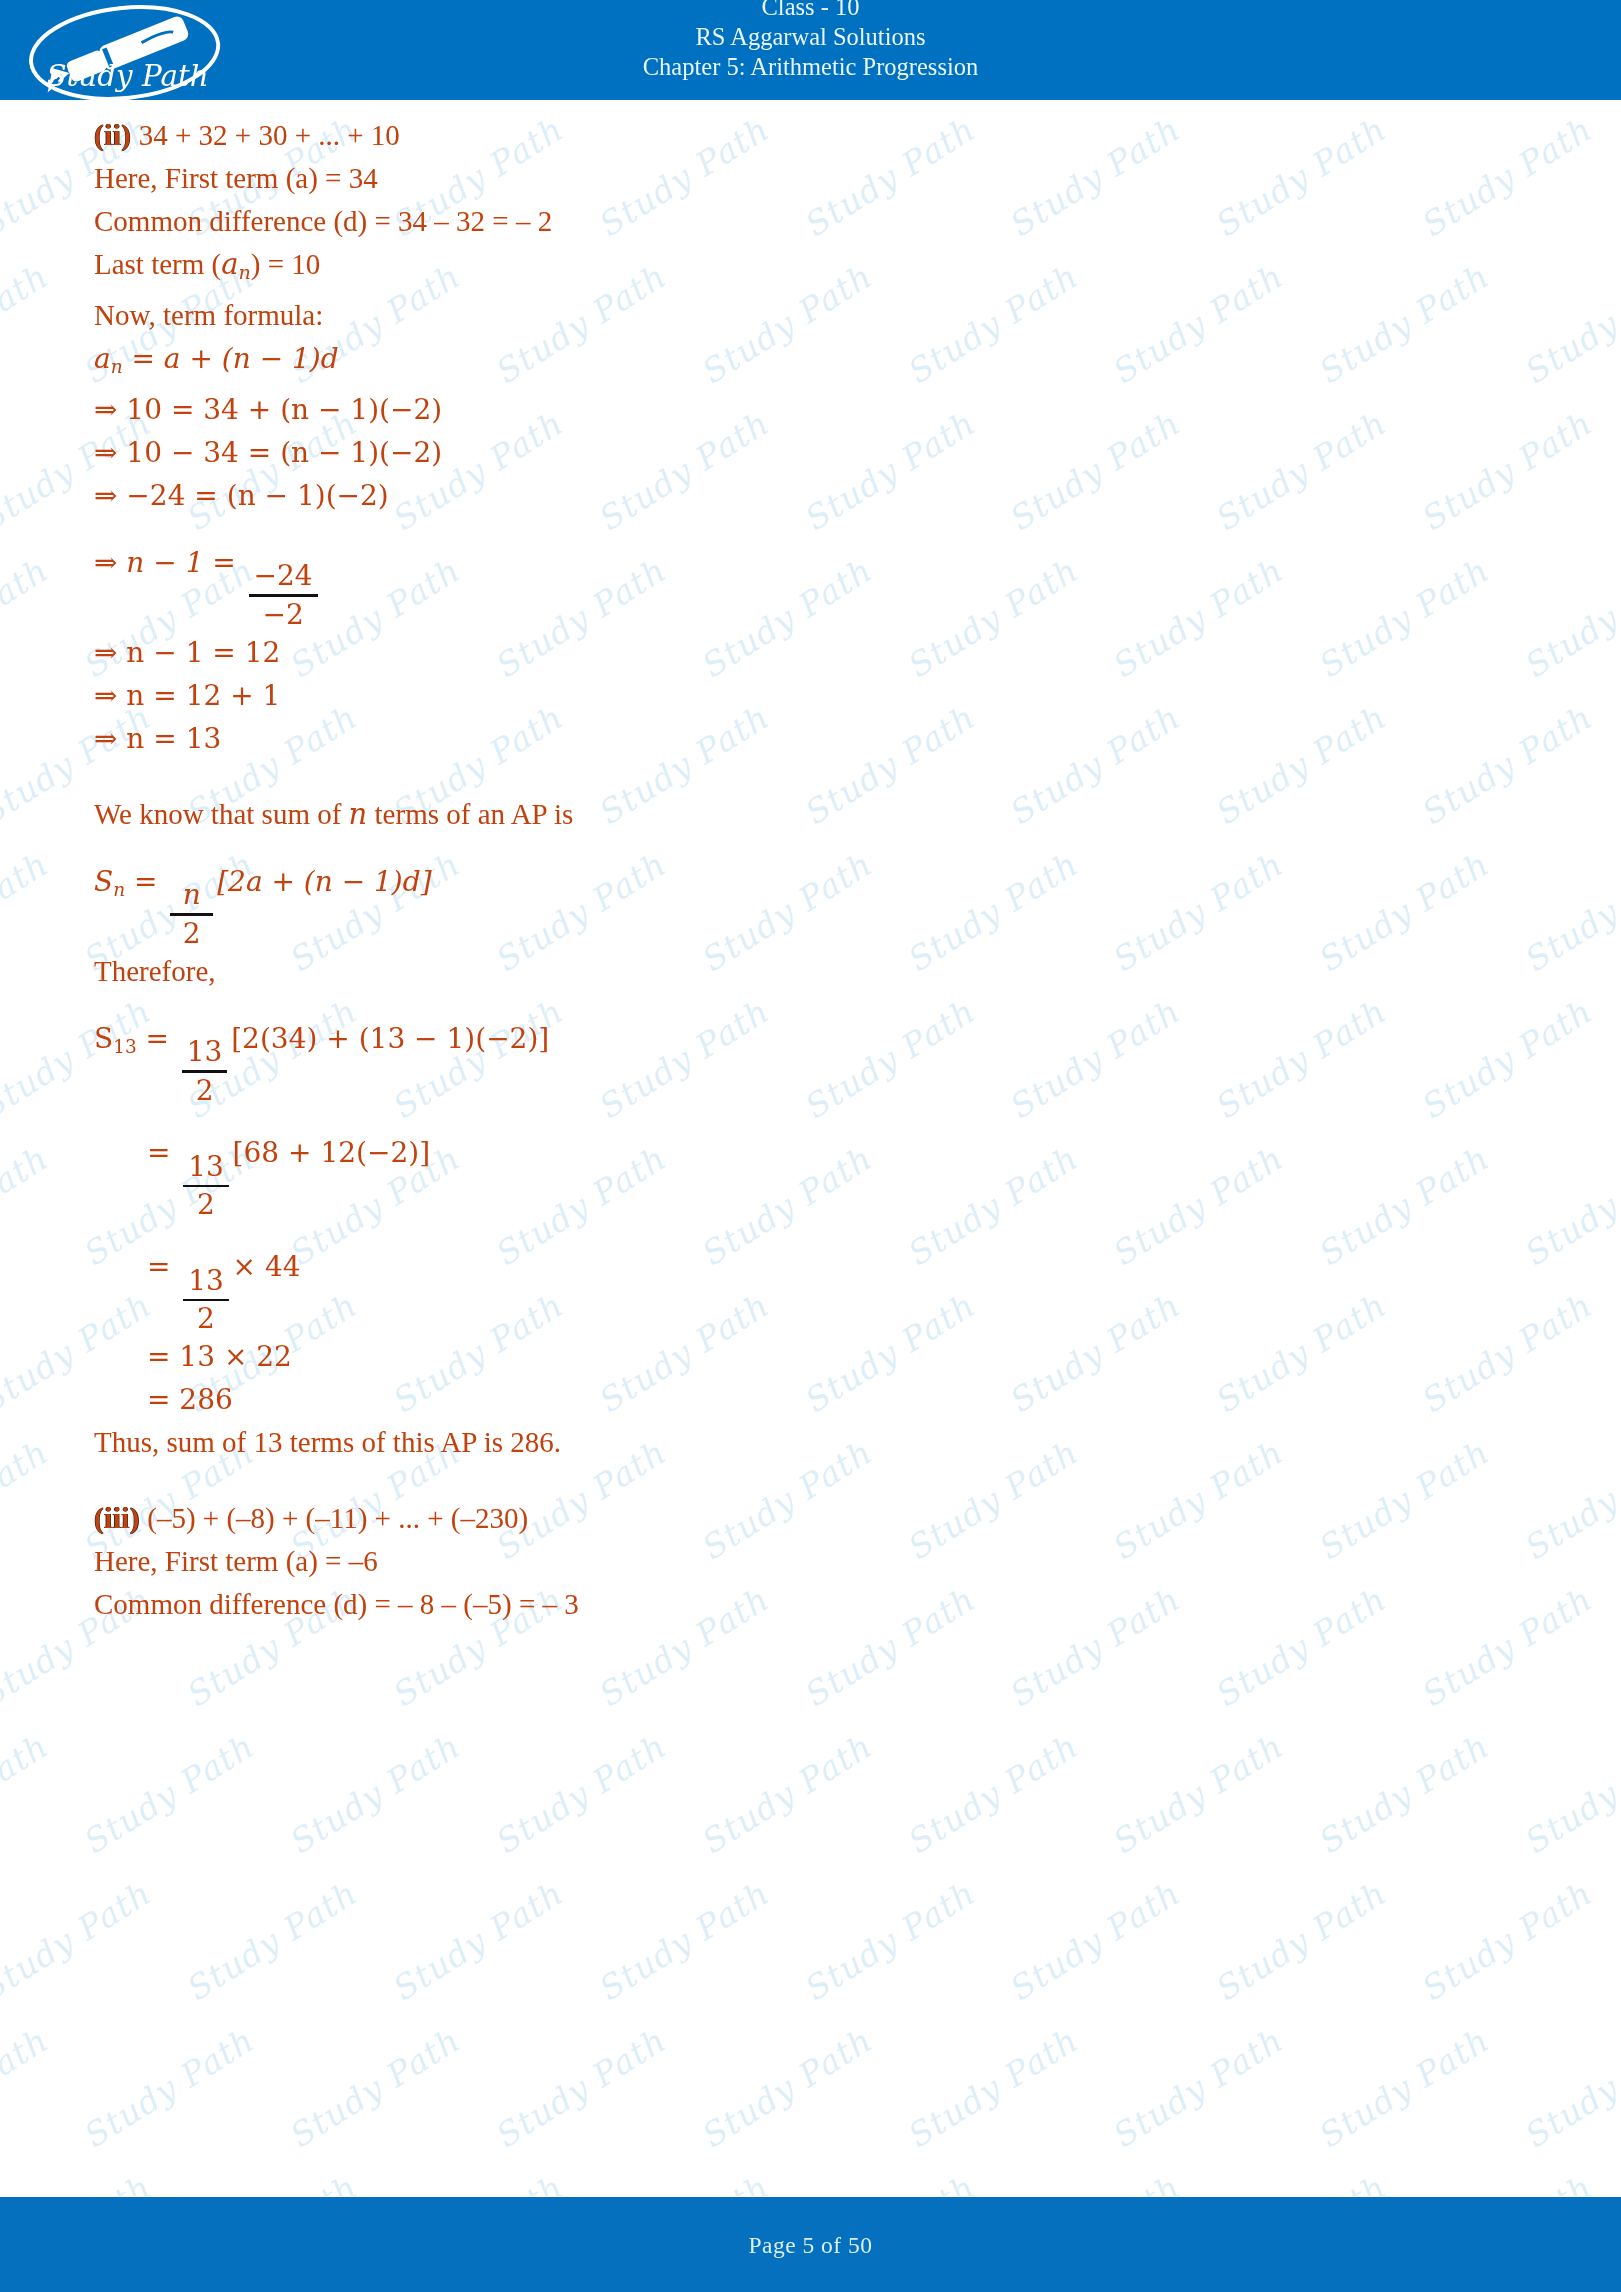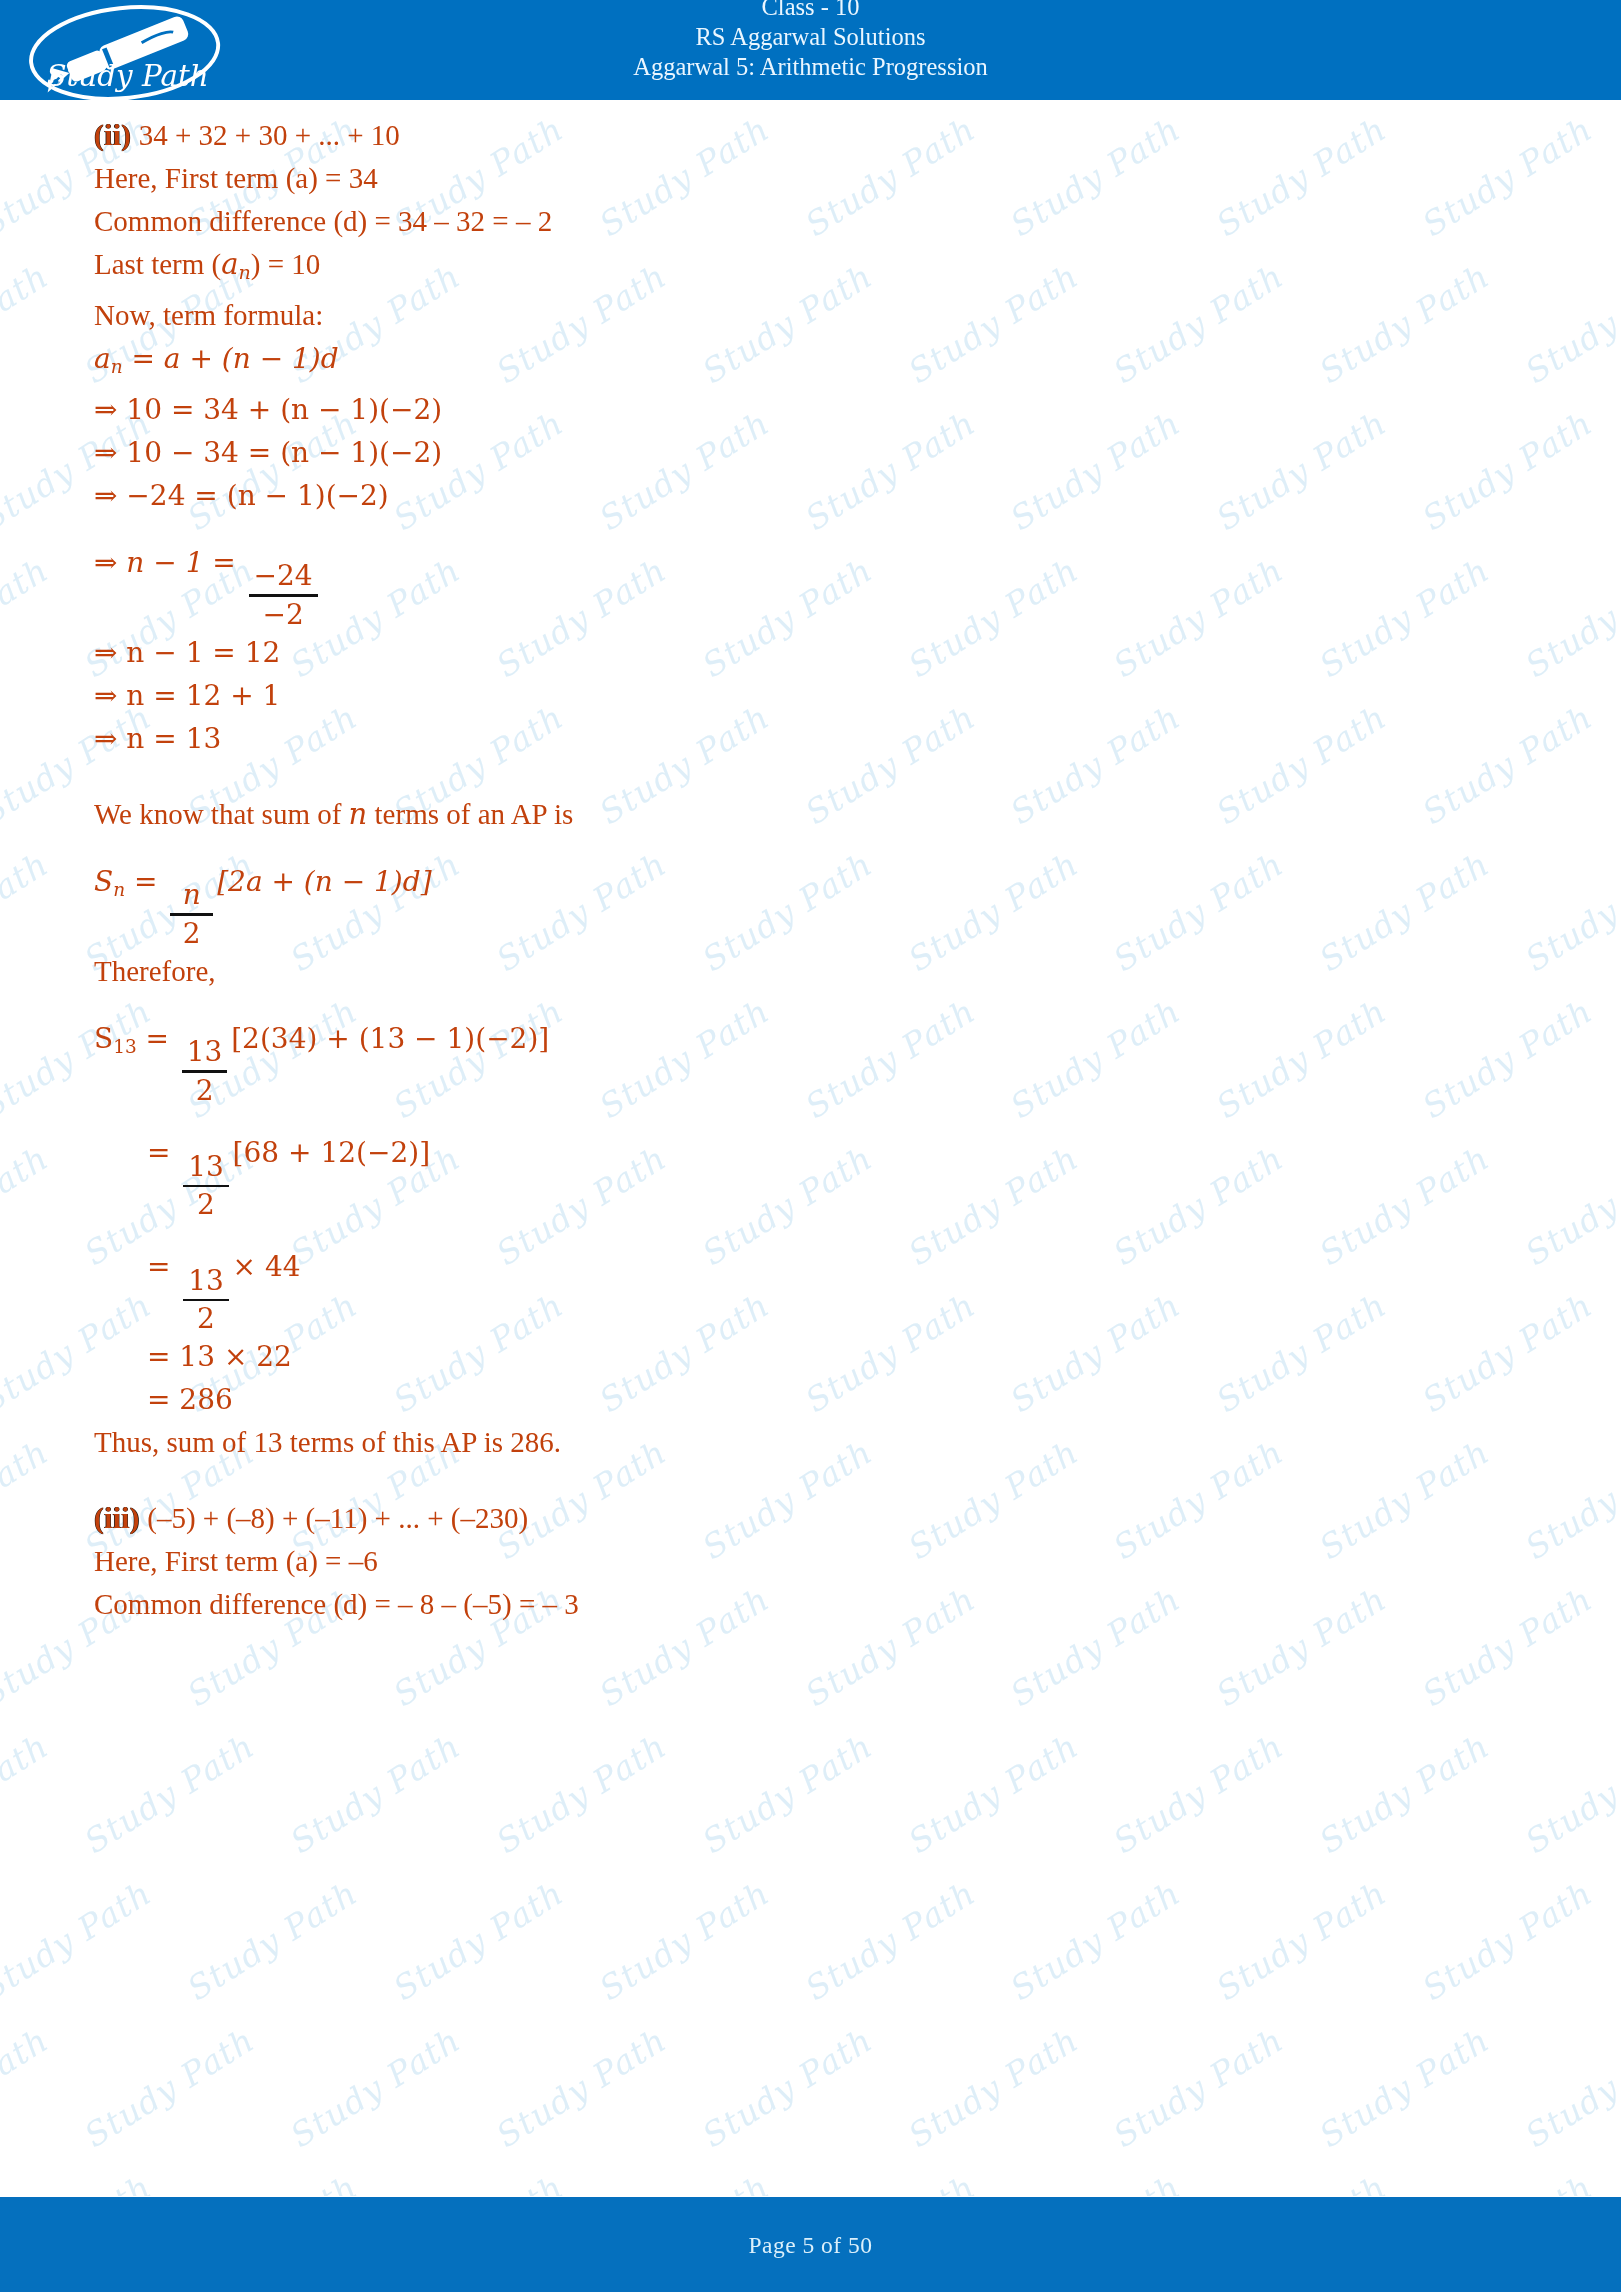--- a/index.html
+++ b/index.html
@@ -345,21 +345,21 @@
           <path d="M128 42 C150 38, 168 42, 172 48 C164 56, 146 58, 128 55 Z" fill="#ffffff"></path>
           <path d="M132 46 C150 43, 162 45, 166 48" stroke="#0070c0" stroke-width="3" fill="none"></path>
         </g>
 
         <text x="116" y="86" text-anchor="middle" font-family="DejaVu Serif, serif" font-style="italic" font-size="30" fill="#ffffff">Study Path</text>
       </svg>
     </div>
     <div class="header-titles">
       <div class="header-line">Class - 10</div>
       <div class="header-line">RS Aggarwal Solutions</div>
-      <div class="header-line">Aggarwal 5: Arithmetic Progression</div>
+      <div class="header-line">Chapter 5: Arithmetic Progression</div>
     </div>
   </div>
 
   <div class="content">
 
     <div class="line">
       <span class="roman">(ii)</span>
       <span>34 + 32 + 30 + ... + 10</span>
     </div>
 

